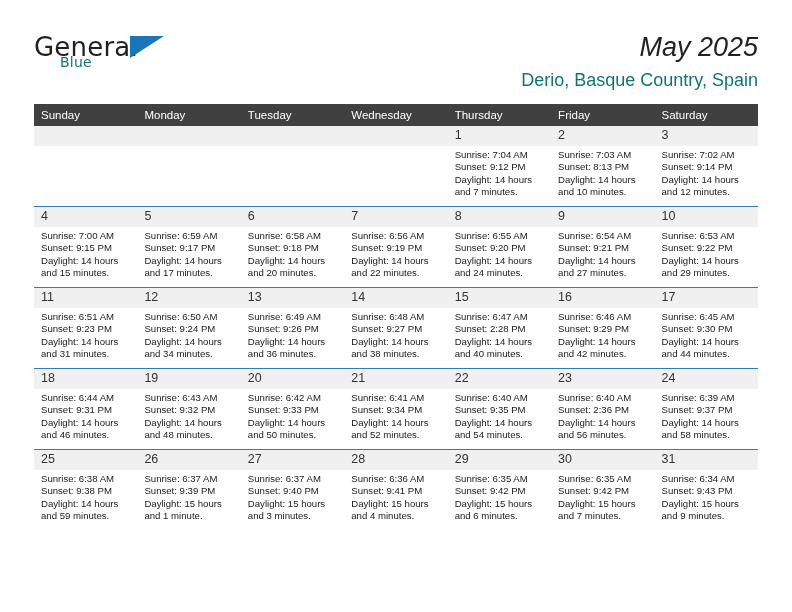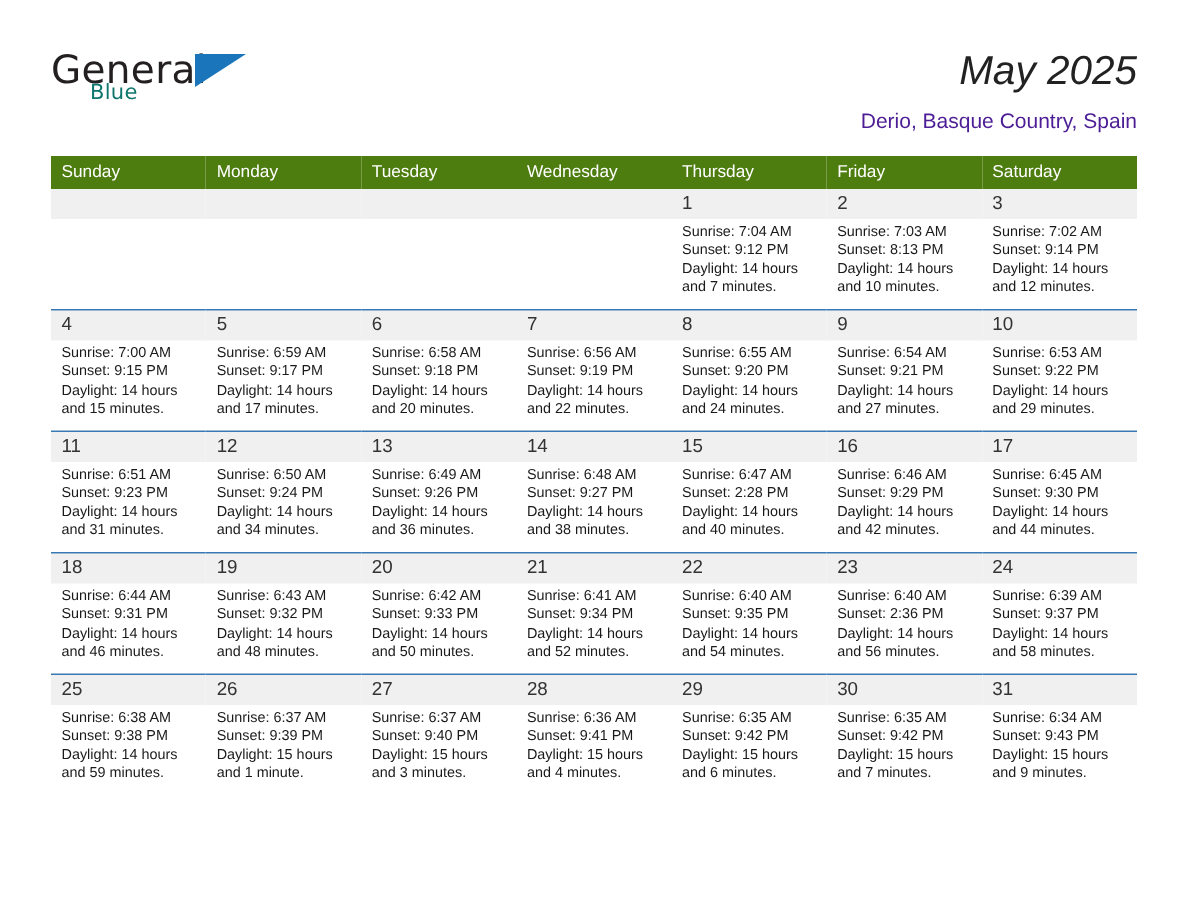--- a/index.html
+++ b/index.html
@@ -73,38 +73,38 @@
   .cal-title {
     font-size: 27px;
     color: #222222;
     line-height: 34px;
     white-space: nowrap;
     font-weight: normal;
     margin: 0;
     font-style: italic;
   }
   .cal-sub {
-    font-size: 14px;
-    color: #4c1d95;
+    font-size: 18px;
+    color: #0f766e;
     line-height: 20px;
     margin-top: 6px;
     white-space: nowrap;
   }
 
   
   .calendar {
     position: absolute;
     left: 34px;
     top: 104px;
     width: 724px;
     border-collapse: collapse;
     table-layout: fixed;
   }
   .calendar th {
-    background: #4d7c0f;
+    background: #404040;
     color: #ffffff;
     font-size: 11.5px;
     font-weight: normal;
     text-align: left;
     padding: 5px 0 5px 7px;
     height: 12px;
     border: none;
   }
   .calendar td {
     vertical-align: top;

